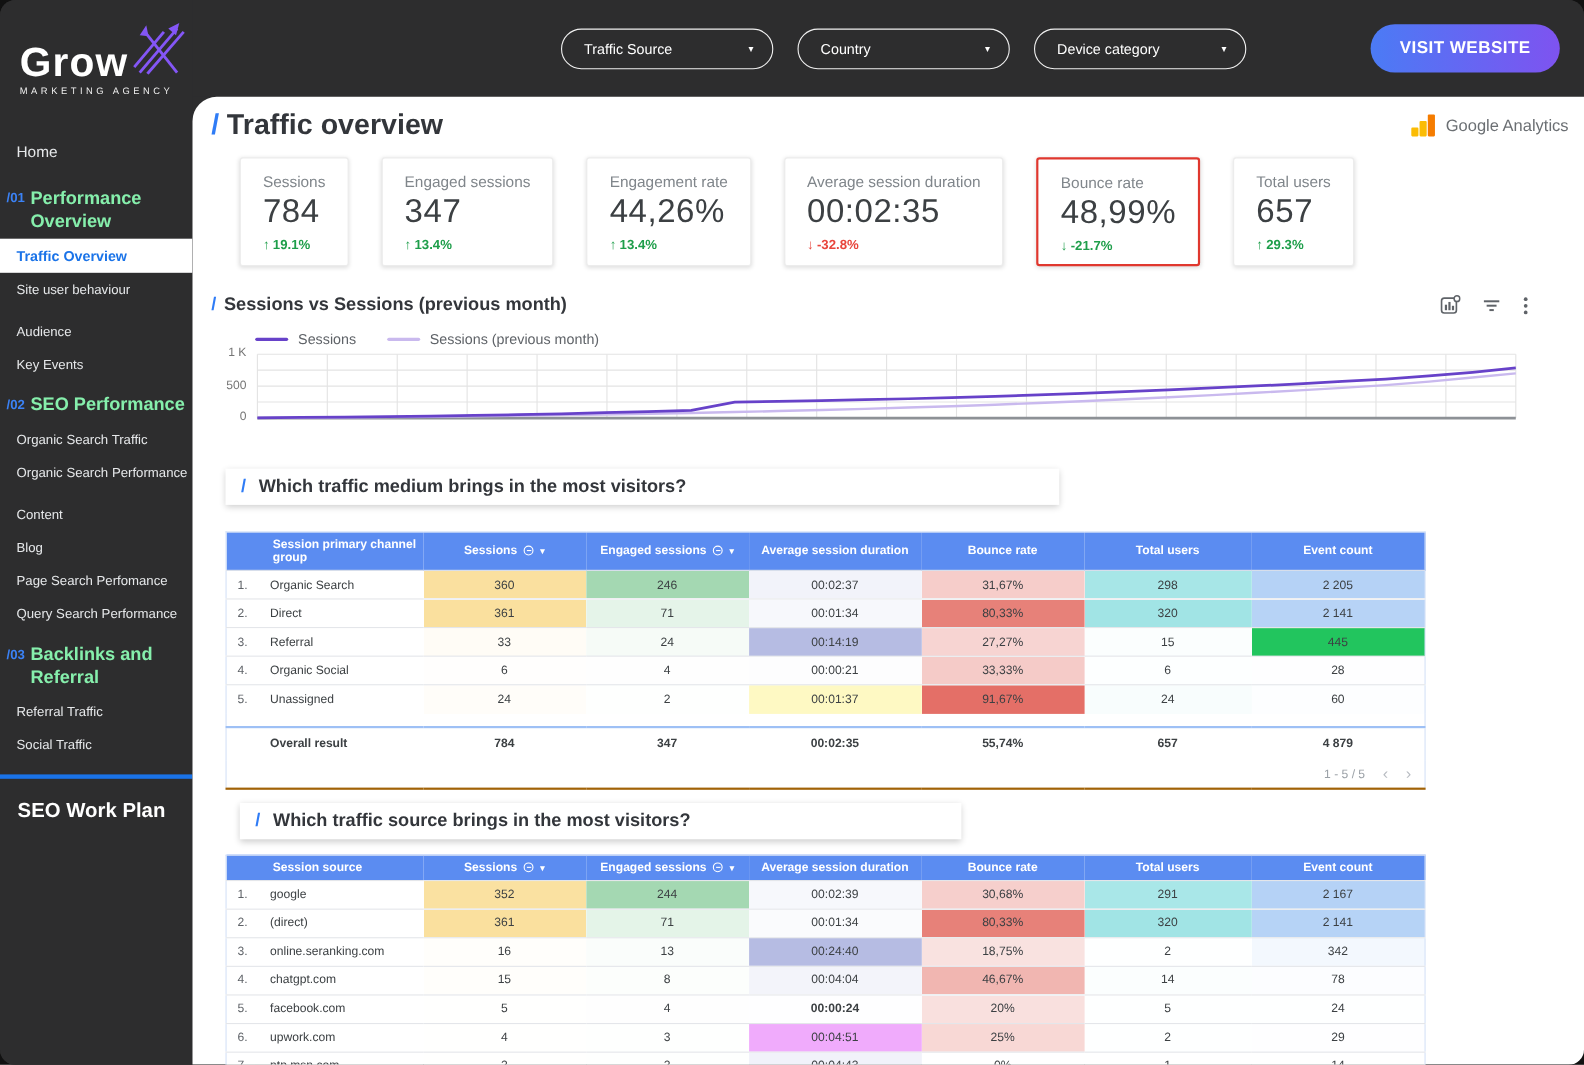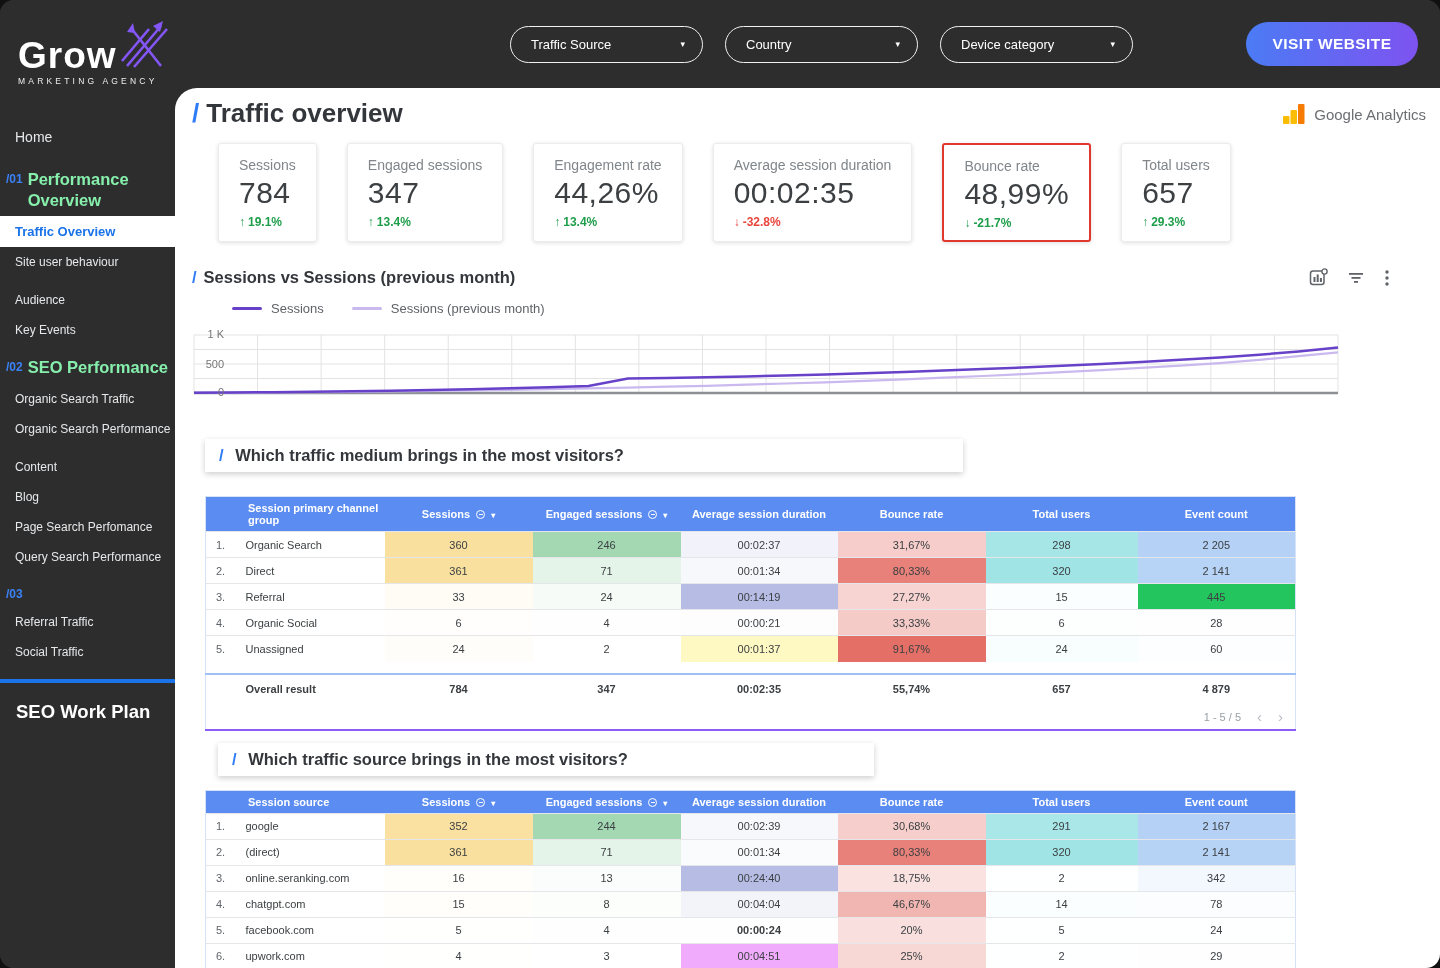--- a/index.html
+++ b/index.html
@@ -54,21 +54,21 @@
   .kpi-delta { font-size:12px; font-weight:bold; margin-top:5px; display:flex; align-items:center; gap:3px; }
   .pos { color:#1e9e4a; } .neg { color:#e8453c; }
 
   .chart-head { display:flex; justify-content:space-between; align-items:center; margin:26px 50px 0 0; }
   .sec-title { font-size:16.5px; font-weight:bold; color:#33363b; }
   .chart-icons { display:flex; gap:19px; align-items:center; }
   .chart-icons svg { cursor:pointer; }
   .legend { display:flex; gap:28px; margin:14px 0 0 40px; font-size:13px; color:#5f6368; align-items:center; }
   .legend-item { display:flex; align-items:center; }
   .legend-swatch { width:30px; height:3px; border-radius:2px; margin-right:9px; }
-  .chart-wrap { display:flex; margin-top:17px;flex-direction:column; }
+  .chart-wrap { display:flex; margin-top:4px; }
   .y-labels { width:40px; position:relative; font-size:11px; color:#757575; }
   .y-labels span { position:absolute; right:8px; }
 
   .ribbon { background:#fff; box-shadow:0 2px 6px rgba(0,0,0,.2); padding:7px 0 7px 14px;
             font-weight:bold; font-size:16.5px; color:#33363b; }
   .r0 { width:758px; margin:40px 0 0 13px; }
   .r1 { width:656px; margin:12px 0 0 26px; }
 
   .data-table { border-collapse:collapse; width:1090px; margin:24px 0 0 13px; font-size:11px;
                 color:#3c4043; background:#fff; border:1px solid #d5e2f7; table-layout:fixed; }
@@ -79,21 +79,21 @@
   td.idx { text-align:left; padding-left:10px; color:#5f6368; background:#fff; }
   td.name { text-align:left; padding-left:6px; background:#fff; }
   tr.spacer td { height:12px; border-top:none; }
   tr.totals td { border-top:2px solid #9ec0f5; font-weight:bold; height:30px; }
   tr.pager td { border-top:none; text-align:right; color:#9aa0a6; padding-right:12px; height:26px; }
   .pg-arrow { font-size:15px; color:#b8bcc2; margin-left:16px; cursor:pointer; vertical-align:-1px; }
   .sort-circle { display:inline-block; width:9px; height:9px; border:1.3px solid #fff; border-radius:50%;
                  margin-left:6px; vertical-align:-1px; position:relative; }
   .sort-circle i { position:absolute; left:1.5px; top:3px; width:4px; height:1.3px; background:#fff; }
   .sort-caret { font-size:8px; margin-left:6px; }
-  .t1 { border-bottom:2px solid #8b5cf6; }
+  .t1 { border-bottom:2px solid #a16207; }
   .data-table.t2 { margin-top:14px; }
 </style>
 </head>
 <body>
 
 <div class="page">
 
   <aside class="sidebar">
     <div class="logo-block">
       <div class="logo-row">
@@ -128,20 +128,21 @@
           <span class="lbl">SEO Performance</span>
         </div>
         <div class="nav-item">Organic Search Traffic</div>
         <div class="nav-item">Organic Search Performance</div>
         <div class="nav-item" style="margin-top: 8px;">Content</div>
         <div class="nav-item">Blog</div>
         <div class="nav-item">Page Search Perfomance</div>
         <div class="nav-item">Query Search Performance</div>
         <div class="nav-section">
           <span class="num">/03</span>
+          <span class="lbl">Backlinks and Referral</span>
         </div>
         <div class="nav-item">Referral Traffic</div>
         <div class="nav-item">Social Traffic</div>
         <div class="nav-divider"></div>
         <div class="nav-workplan">SEO Work Plan</div>
       </nav>
   </aside>
 
   <header class="topbar">
     <div class="filters" id="filters">

